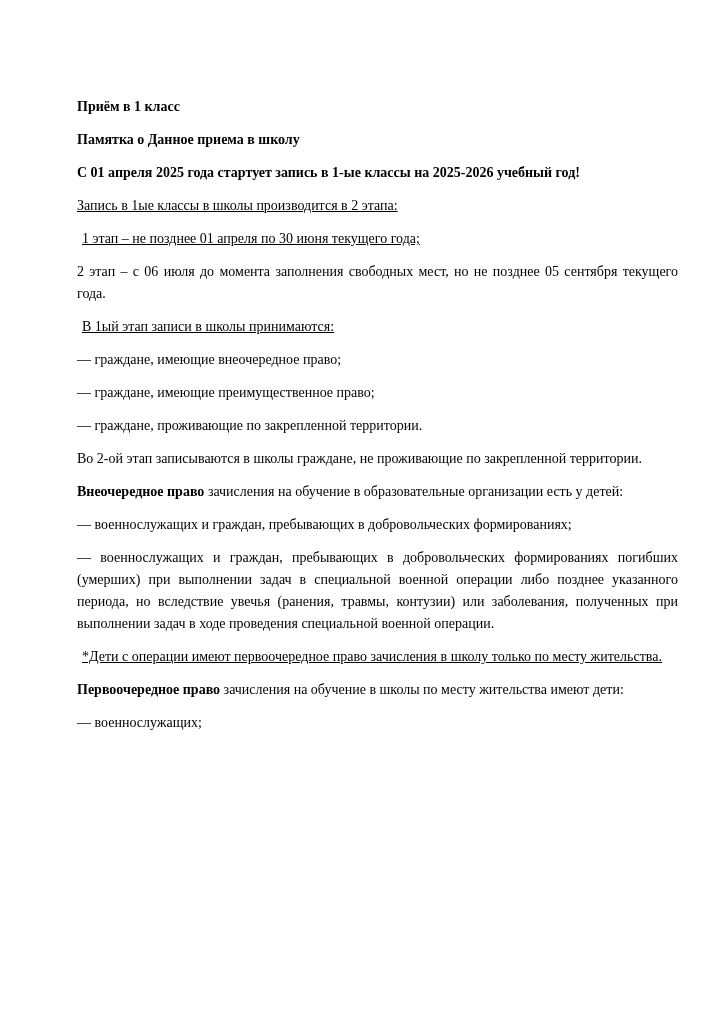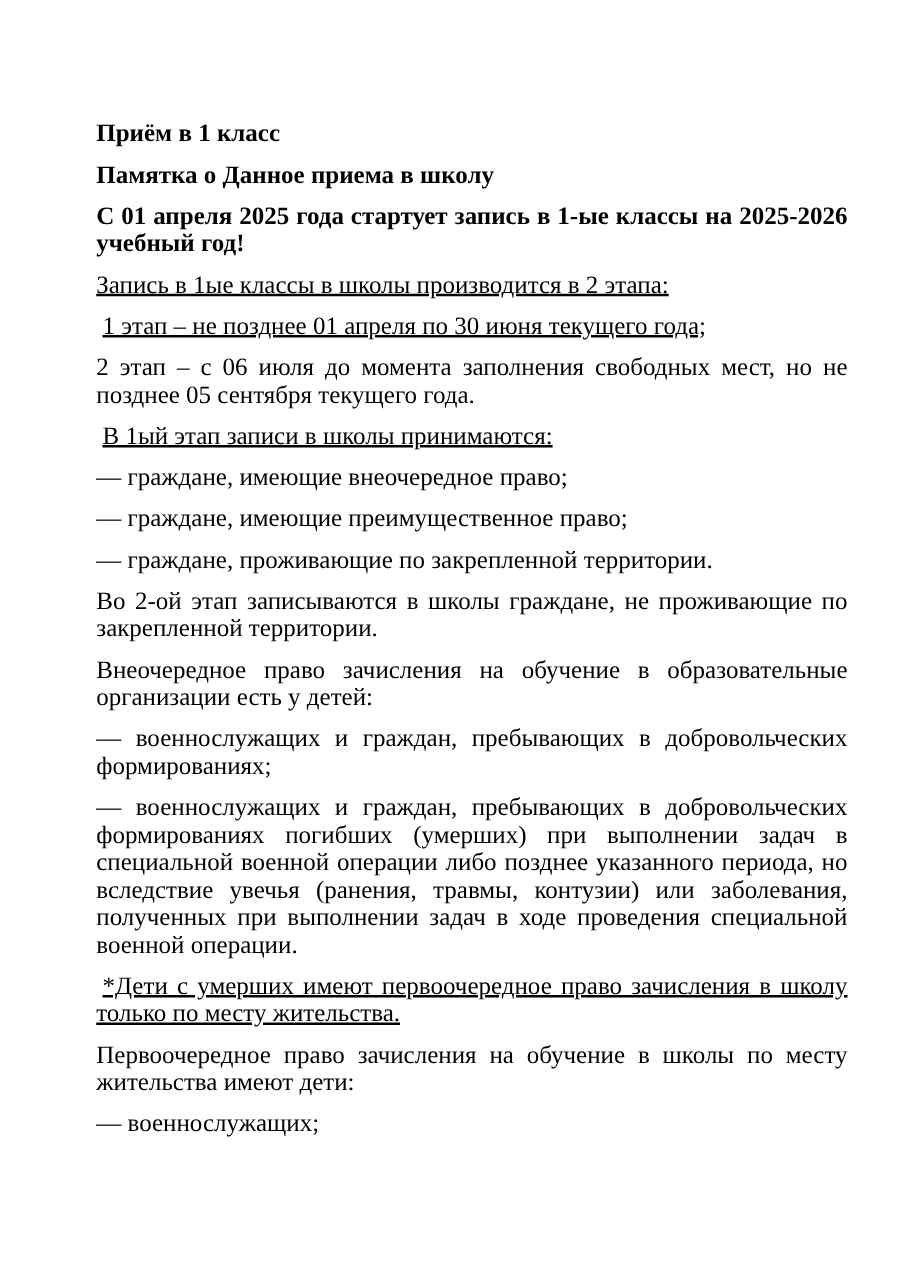--- a/index.html
+++ b/index.html
@@ -10,47 +10,47 @@
   .page {
     position: relative;
     width: 724px;
     height: 1024px;
     margin: 0 auto;
     background: #ffffff;
     color: #000000;
     box-sizing: border-box;
     padding: 96px 46px 30px 77px;
     font-family: "Liberation Serif", "DejaVu Serif", serif;
-    font-size: 20px;
+    font-size: 14px;
     line-height: 22px;
     overflow: hidden;
   }
   .page p {
     margin: 0 0 11px 0;
     text-align: justify;
   }
   p.bold { font-weight: 700; }
   p.underline { text-decoration: underline; }
   p.sp { text-indent: 5px; text-decoration: underline; }
-  p.lead-bold b { font-weight: 400; }
+  p.lead-bold b { font-weight: 700; }
 </style>
 </head>
 <body>
 
 <div class="page">
   <p class="bold">Приём в 1 класс</p>
   <p class="bold">Памятка о Данное приема в школу</p>
   <p class="bold">С 01 апреля 2025 года стартует запись в 1-ые классы  на 2025-2026 учебный год!</p>
   <p class="underline">Запись в 1ые классы в школы производится в 2 этапа:</p>
   <p class="sp">1 этап – не позднее 01 апреля  по 30 июня текущего года;</p>
   <p>2 этап – с 06 июля до момента заполнения свободных мест, но не позднее 05 сентября текущего года.</p>
   <p class="sp">В 1ый этап записи в школы принимаются:</p>
   <p>— граждане, имеющие внеочередное право;</p>
   <p>— граждане, имеющие преимущественное право;</p>
   <p>— граждане, проживающие по закрепленной территории.</p>
   <p>Во 2-ой этап записываются в школы граждане, не проживающие по закрепленной территории.</p>
   <p class="lead-bold"><b>Внеочередное право</b><span> зачисления на обучение в образовательные организации есть у детей:</span></p>
   <p>— военнослужащих и граждан, пребывающих в добровольческих формированиях;</p>
   <p>— военнослужащих и граждан, пребывающих в добровольческих формированиях погибших (умерших) при выполнении задач в специальной военной операции либо позднее указанного периода, но вследствие увечья (ранения, травмы, контузии) или заболевания, полученных при выполнении задач в ходе проведения специальной военной операции.</p>
-  <p class="sp">*Дети с умерших имеют первоочередное право зачисления в школу только по месту жительства.</p>
+  <p class="sp">*Дети с операции имеют первоочередное право зачисления в школу только по месту жительства.</p>
   <p class="lead-bold"><b>Первоочередное право</b><span> зачисления на обучение в школы по месту жительства имеют дети:</span></p>
   <p>— военнослужащих;</p>
 </div>
 
 </body></html>

